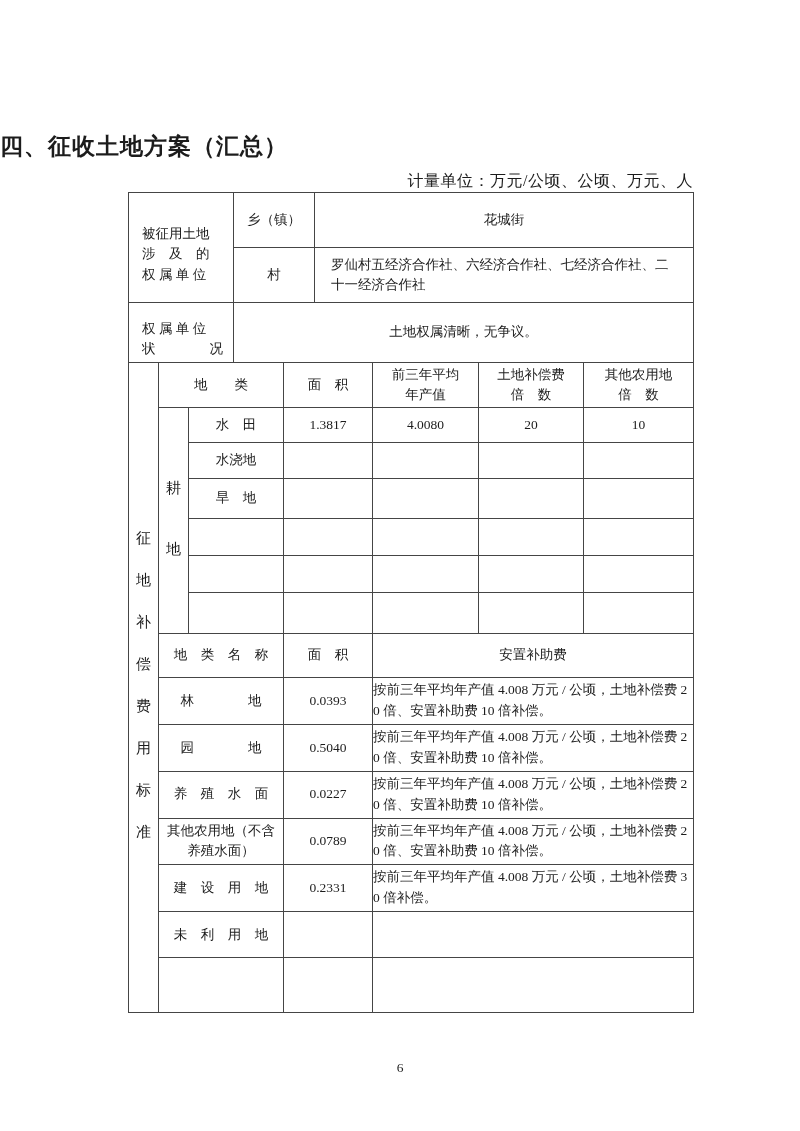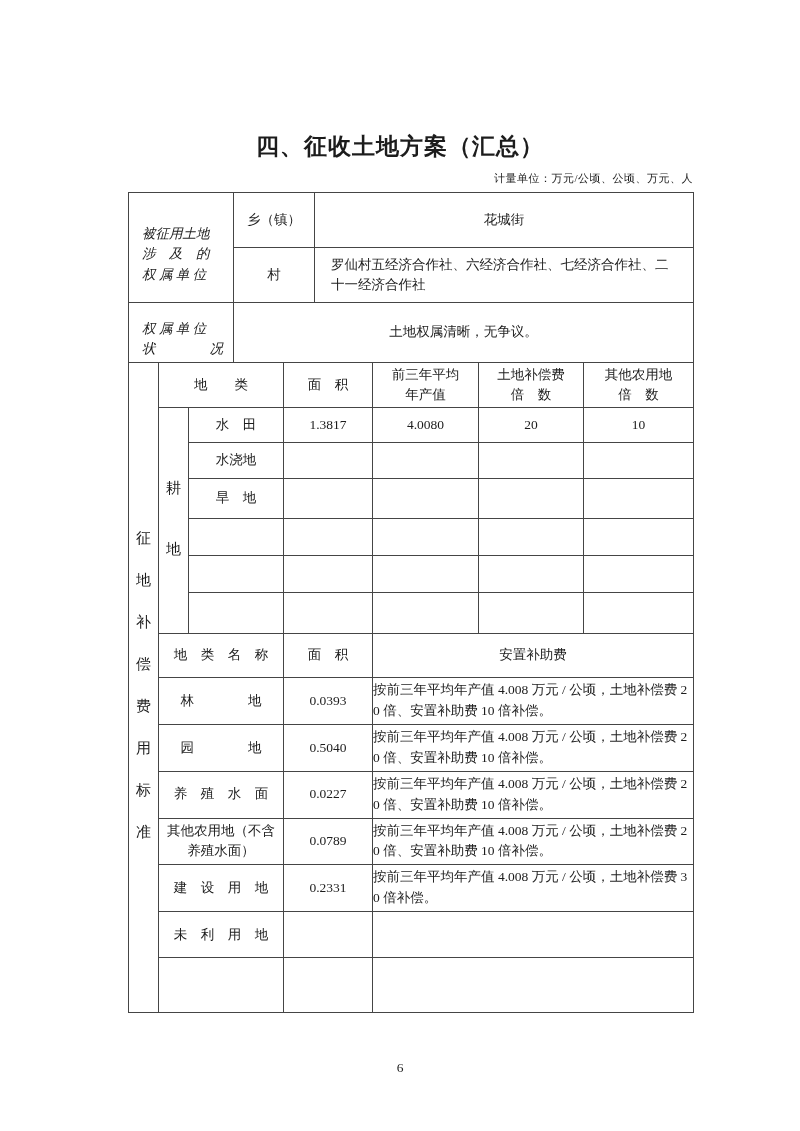--- a/index.html
+++ b/index.html
@@ -3,41 +3,41 @@
 <meta charset="utf-8">
 <style>
   html,body{margin:0;padding:0;background:#fff;}
   body{
     width:800px;height:1131px;position:relative;
     font-family:"Liberation Serif","DejaVu Serif",serif;
     color:#1c1c1c;
   }
   .title{
     position:absolute;top:131px;left:0;width:800px;
-    text-align:center;font-family:"Liberation Sans","DejaVu Sans",sans-serif;
+    text-align:left;font-family:"Liberation Sans","DejaVu Sans",sans-serif;
     font-weight:700;font-size:23px;letter-spacing:1px;
   }
   .unit-note{
     position:absolute;top:171px;right:107px;
-    font-size:11px;letter-spacing:.5px;margin-left:24px;
+    font-size:16px;letter-spacing:.5px;margin-left:24px;
   }
   .tbl-wrap{position:absolute;left:128px;top:192px;width:565px;}
   table{
     border-collapse:collapse;table-layout:fixed;width:565px;
   }
   td{
     border:1px solid #454545;
     font-size:13.5px;line-height:1.5;
     text-align:center;vertical-align:middle;
     padding:2px 4px;overflow:hidden;
     word-break:break-all;
   }
   table.grid{margin-top:-1px;}
   td.left{text-align:left;padding:2px 16px;}
-  td.lbl{text-align:left;padding:16px 4px 2px 13px;font-style:italic;}
+  td.lbl{text-align:left;padding:16px 4px 2px 13px;}
   td.standard{text-align:left;padding:2px 0;line-height:1.55;}
   .vtext{display:inline-block;}
   .vtext span{display:block;line-height:1;font-size:15px;}
   .gap-side span + span{margin-top:27px;}
   .gap-group span + span{margin-top:46px;}
   .page-num{
     position:absolute;top:1060px;left:0;width:800px;
     text-align:center;font-size:13.5px;
   }
 </style>

